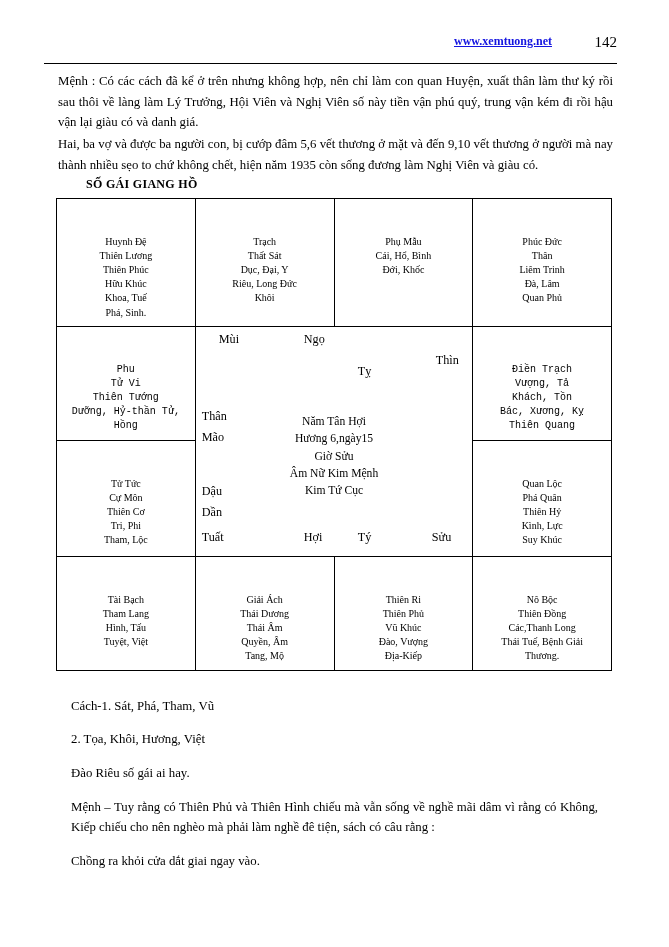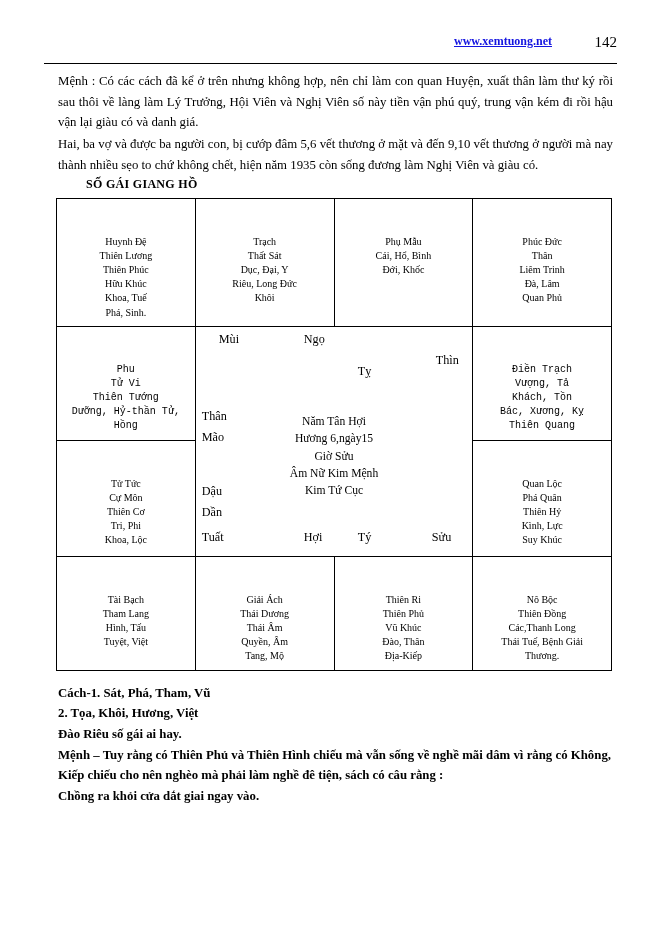--- a/index.html
+++ b/index.html
@@ -134,24 +134,23 @@
     pointer-events: none;
   }
   
   .footer-block {
     padding-left: 14px;
     padding-top: 12px;
     font-size: 12.8px;
     line-height: 1.62;
   }
   .footer-block p {
-    margin: 0;
+    margin: 13px;
     text-align: justify;
     padding-right: 6px;
-    font-weight: bold;
   }
 </style>
 </head>
 <body>
 
 <div class="page">
 
   <div class="header">
     <span class="header-url">www.xemtuong.net</span>
     <span class="header-page">142</span>
@@ -255,21 +254,21 @@
           </div>
         </td>
       </tr>
       <tr>
         <td class="r3">
           <div class="cell">
             <div>Tử Tức</div>
             <div>Cự Môn</div>
             <div>Thiên Cơ</div>
             <div>Tri, Phi</div>
-            <div>Khoa, Lộc</div>
+            <div>Tham, Lộc</div>
           </div>
         </td>
         <td class="r3">
           <div class="cell">
             <div>Quan Lộc</div>
             <div>Phá Quân</div>
             <div>Thiên Hỷ</div>
             <div>Kình, Lực</div>
             <div>Suy Khúc</div>
           </div>
@@ -291,21 +290,21 @@
             <div>Thái Âm</div>
             <div>Quyền, Âm</div>
             <div>Tang, Mộ</div>
           </div>
         </td>
         <td class="r4">
           <div class="cell">
             <div>Thiên Ri</div>
             <div>Thiên Phủ</div>
             <div>Vũ Khúc</div>
-            <div>Đào, Thân</div>
+            <div>Đào, Vượng</div>
             <div>Địa-Kiếp</div>
           </div>
         </td>
         <td class="r4">
           <div class="cell">
             <div>Nô Bộc</div>
             <div>Thiên Đồng</div>
             <div>Các,Thanh Long</div>
             <div>Thái Tuế, Bệnh Giải</div>
             <div>Thương.</div>

